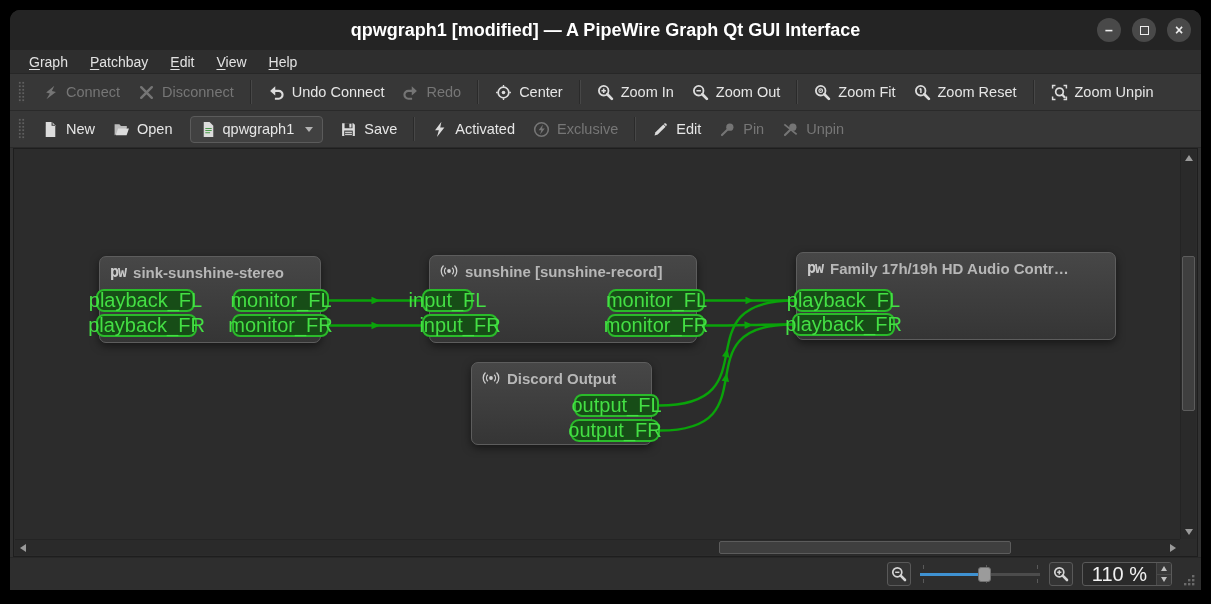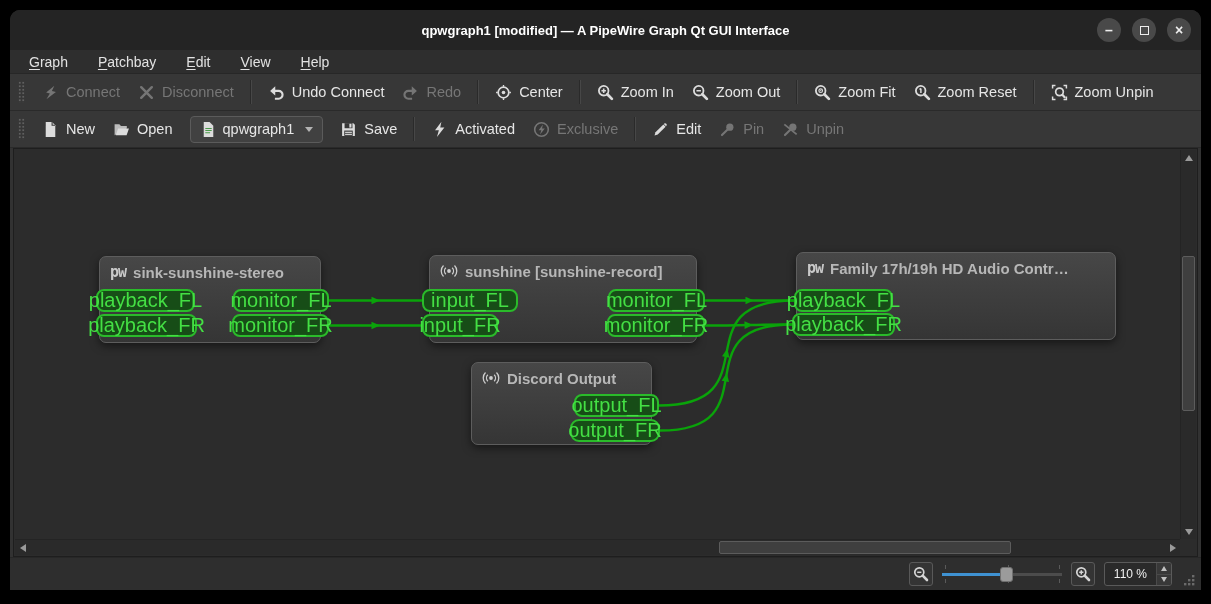--- a/index.html
+++ b/index.html
@@ -4,28 +4,28 @@
 <style>
   * { box-sizing: border-box; margin: 0; padding: 0; }
   html,body { width:1211px; height:604px; background:#000; overflow:hidden;
     font-family:"Liberation Sans", sans-serif; }
   .window { position:absolute; left:10px; top:10px; width:1191px; height:580px;
     background:#323232; border-radius:10px 10px 0 0; overflow:hidden; }
 
   
   .titlebar { height:40px; background:#242424; display:flex; align-items:center;
     justify-content:center; position:relative; }
-  .titlebar-title { color:#fff; font-weight:bold; font-size:13px; }
+  .titlebar-title { color:#fff; font-weight:bold; font-size:18px; }
   .win-controls { position:absolute; right:10px; top:8px; display:flex; gap:11px; }
   .win-btn { width:24px; height:24px; border-radius:50%; background:#494949; color:#ededed;
     display:flex; align-items:center; justify-content:center; font-size:14px; font-weight:bold; }
 
   
   .menubar { height:24px; background:#2e2e2e; display:flex; align-items:center;
-    padding-left:10px; gap:12px; border-bottom:1px solid #272727; }
+    padding-left:10px; gap:4px; border-bottom:1px solid #272727; }
   .menu-item { color:#e2e2e2; font-size:14px; padding:2px 9px; }
   .menu-item .u { text-decoration:underline; text-underline-offset:2px; }
 
   
   .toolbar { height:37px; background:#373737; display:flex; align-items:center;
     padding:0 4px; border-bottom:1px solid #2a2a2a; }
   .tb-handle { width:7px; height:22px; margin:0 8px 0 4px;
     background-image:radial-gradient(#606060 1px, transparent 1.2px);
     background-size:3.5px 3.5px; }
   .tb-btn { display:flex; align-items:center; gap:7px; padding:5px 9px; font-size:14.5px;
@@ -82,21 +82,21 @@
     border-radius:3px; display:flex; align-items:center; justify-content:center; }
   .slider { position:relative; width:120px; height:20px; }
   .slider-track { position:absolute; left:0; right:0; top:8.5px; height:3px; background:#4c4c4c; }
   .slider-fill  { position:absolute; left:0; top:8.5px; height:3px; background:var(--accent); }
   .slider-handle{ position:absolute; top:2.5px; width:13px; height:15px; background:#9b9b9b;
     border:1px solid #707070; border-radius:3px; }
   .slider-tick  { position:absolute; top:1px; width:1px; height:18px;
     background:linear-gradient(#5a5a5a 4px, transparent 4px, transparent 14px, #5a5a5a 14px); }
   .spinbox { display:flex; align-items:stretch; height:24px; background:#2a2a2a;
     border:1px solid #5a5a5a; border-radius:3px; overflow:hidden; }
-  .spin-val { color:#f2f2f2; font-size:12px; padding:2px 9px; align-self:center; }
+  .spin-val { color:#f2f2f2; font-size:20px; padding:2px 9px; align-self:center; }
   .spin-arrows { display:flex; flex-direction:column; width:15px; border-left:1px solid #4a4a4a; }
   .spin-cell { flex:1; display:flex; align-items:center; justify-content:center; background:#383838; }
   .spin-cell + .spin-cell { border-top:1px solid #4a4a4a; }
   .tri-up-s   { width:0;height:0;border-left:3.5px solid transparent;border-right:3.5px solid transparent;border-bottom:5px solid #c0c0c0; }
   .tri-down-s { width:0;height:0;border-left:3.5px solid transparent;border-right:3.5px solid transparent;border-top:5px solid #c0c0c0; }
   .size-grip { width:15px; height:15px; align-self:flex-end; margin-bottom:2px; }
 </style>
 </head>
 <body>
 
@@ -337,21 +337,21 @@
           <div class="node-header">
             <span class="media-ic">
               <svg width="18" height="18" viewBox="0 0 18 18" fill="none" xmlns="http://www.w3.org/2000/svg">
                 <circle cx="9" cy="9" r="1.9" fill="#cfcfcf"></circle>
                 <path d="M5.8 5.8 a4.6 4.6 0 0 0 0 6.4 M12.2 5.8 a4.6 4.6 0 0 1 0 6.4 M3.5 3.5 a7.8 7.8 0 0 0 0 11 M14.5 3.5 a7.8 7.8 0 0 1 0 11" stroke="#cfcfcf" stroke-width="1.3"></path>
               </svg>
             </span>
             <span class="node-title-text">sunshine [sunshine-record]</span>
           </div>
         </div>
-        <div class="port in" style="left: 407px; top: 139px; width: 96px; height: 23px;">input_FL</div>
+        <div class="port in" style="left: 407px; top: 139px; width: 51px; height: 23px;">input_FL</div>
         <div class="port in" style="left: 407px; top: 164px; width: 76px; height: 23px;">input_FR</div>
         <div class="port out" style="left: 593px; top: 139px; width: 97px; height: 23px;">monitor_FL</div>
         <div class="port out" style="left: 592px; top: 164px; width: 98px; height: 23px;">monitor_FR</div>
         <div class="node" style="left: 781px; top: 102px; width: 320px; height: 88px;">
           <div class="node-header">
             <span class="pw-icon">pw</span>
             <span class="node-title-text">Family 17h/19h HD Audio Contr…</span>
           </div>
         </div>
         <div class="port in" style="left: 779px; top: 139px; width: 99px; height: 23px;">playback_FL</div>

